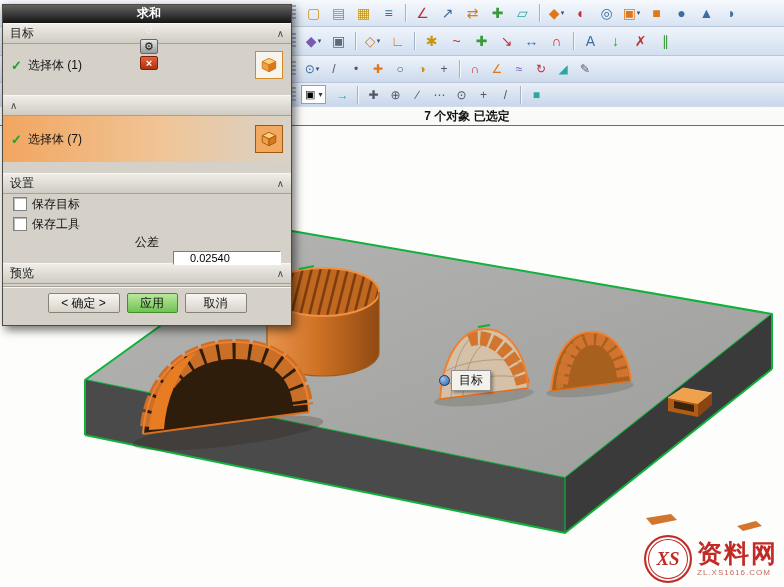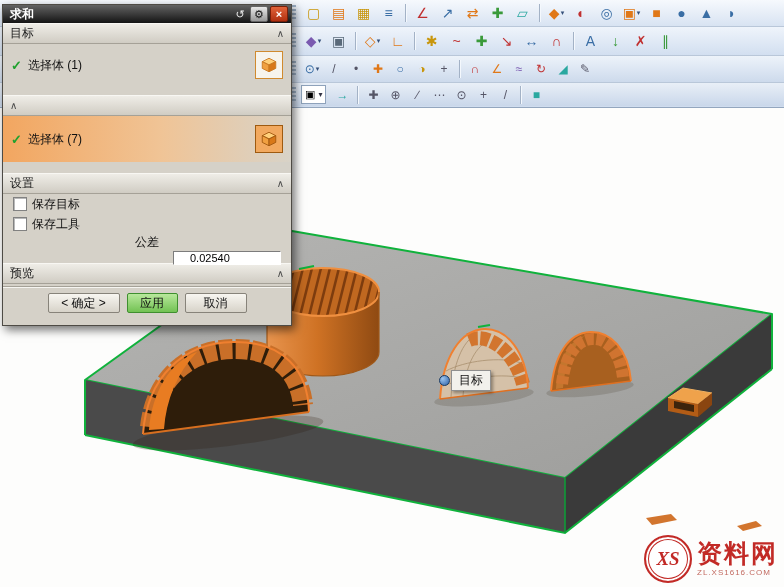--- a/index.html
+++ b/index.html
@@ -46,21 +46,21 @@
   .wm-circle{width:44px;height:44px;border:2px solid #c22a26;border-radius:50%;display:flex;align-items:center;
     justify-content:center;box-shadow:inset 0 0 0 2px #fff,inset 0 0 0 3px #c22a26;background:#fff;
     color:#c22a26;font-family:"Liberation Serif",serif;font-style:italic;font-weight:bold;font-size:19px;}
   .wm-name{font-size:25px;font-weight:bold;color:#c22a26;letter-spacing:2px;line-height:1;}
   .wm-url{font-size:8px;color:#c26a60;letter-spacing:1px;margin-top:2px;}
 
   
   .dialog{position:absolute;left:2px;top:4px;width:288px;z-index:10;background:#d5d1c8;
     border:1px solid #4e4b45;box-shadow:3px 4px 9px rgba(0,0,0,.55);padding-bottom:6px;}
   .titlebar{height:18px;background:linear-gradient(180deg,#636363,#141414);display:flex;align-items:center;
-    padding:0 3px 0 7px;gap:2px;}
+    padding:0 3px 0 7px;gap:2px;flex-direction:column;}
   .titlebar .title{flex:1;color:#fff;font-size:12px;font-weight:bold;}
   .tb-btn{width:16px;height:14px;display:flex;align-items:center;justify-content:center;font-size:11px;
     border-radius:2px;cursor:default;}
   .tb-btn.undo{color:#eee;}
   .tb-btn.gear{color:#111;background:linear-gradient(#e8e8e8,#9a9a9a);border:1px solid #666;}
   .tb-btn.close{color:#fff;background:linear-gradient(#e2633a,#b03010);border:1px solid #7a1f08;font-weight:bold;}
 
   .group-header{height:19px;display:flex;align-items:center;padding:0 7px;font-size:12px;color:#1c1c1c;
     background:linear-gradient(#efede7,#d0ccc3);border-top:1px solid #f8f7f3;border-bottom:1px solid #a5a197;}
   .gh-label{flex:1;}
@@ -290,20 +290,23 @@
             <span style="color: rgb(85, 85, 102);">/</span>
           </span>
           <span class="tb-sep"></span>
           <span class="tb-icon">
             <span style="color: rgb(42, 168, 160);">■</span>
           </span>
         </span>
     </div>
   </div>
 
+  <div class="status-bar">
+    <span>7 个对象 已选定</span>
+  </div>
 
   <div class="viewport">
     <svg class="scene" width="784" height="461" viewBox="0 126 784 461">
       <defs>
         <linearGradient id="plateTop" x1="0" y1="0" x2="1" y2="1">
           <stop offset="0" stop-color="#b5b5b3"></stop>
             <stop offset="1" stop-color="#9d9d9b"></stop>
         </linearGradient>
         <linearGradient id="cylBody" x1="0" y1="0" x2="1" y2="0">
           <stop offset="0" stop-color="#e8944e"></stop>

